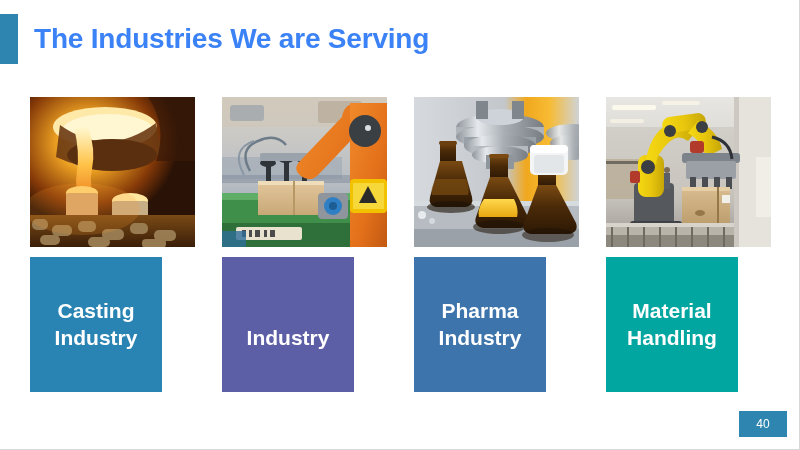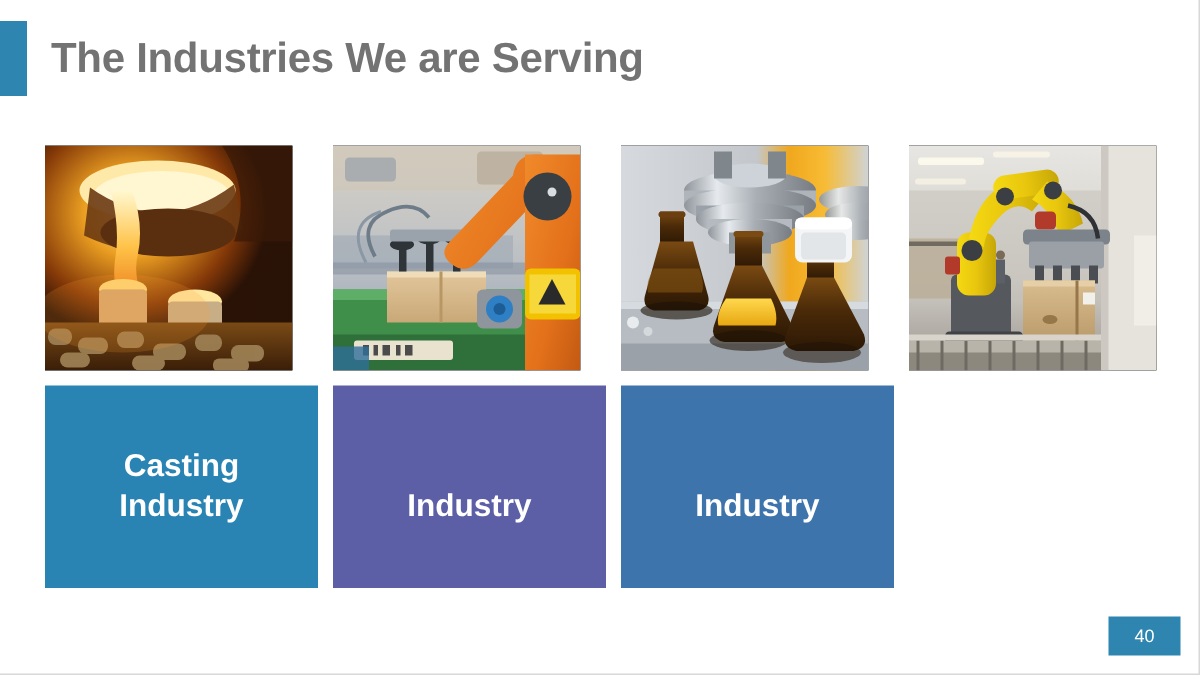--- a/index.html
+++ b/index.html
@@ -37,21 +37,21 @@
   .title-accent {
     width: 18px;
     height: 50px;
     background: #2E86B0;
     flex: 0 0 auto;
   }
   .title-text {
     margin-left: 16px;
     font-size: 28px;
     font-weight: bold;
-    color: #737373;
+    color: #3b82f6;
     letter-spacing: -0.2px;
     white-space: nowrap;
   }
 
   
   .cards {
     position: absolute;
     left: 30px;
     top: 97px;
     width: 750px;
@@ -68,21 +68,21 @@
     width: 165px;
     height: 150px;
     overflow: hidden;
     position: relative;
     background: #333;
   }
   .photo svg { display: block; width: 165px; height: 150px; }
 
   .tile {
     margin-top: 10px;
-    width: 182px;
+    width: 132px;
     height: 135px;
     display: flex;
     align-items: center;
     justify-content: center;
     text-align: center;
     color: #ffffff;
     font-size: 21px;
     font-weight: bold;
     line-height: 1.28;
     box-sizing: border-box;
@@ -321,21 +321,21 @@
             <rect x="116" y="48" width="38" height="8" rx="4" fill="#ffffff"></rect>
             <rect x="120" y="58" width="30" height="18" rx="3" fill="#e3e6e8"></rect>
             <ellipse cx="134" cy="138" rx="26" ry="7" fill="#1d1206" opacity="0.5"></ellipse>
           </g>
           <circle cx="8" cy="118" r="4" fill="#e8ecef"></circle>
           <circle cx="18" cy="124" r="3" fill="#d4d9dd"></circle>
         </svg>
       </div>
       <div class="tile" style="background:#3E74AC">
         <div>
-          <br>
+          <span>Pharma</span><br>
           <span>Industry</span>
         </div>
       </div>
     </div>
 
     <div class="card">
       <div class="photo">
         <svg viewBox="0 0 165 150" preserveAspectRatio="xMidYMid slice">
           <defs>
             <linearGradient id="bgD" x1="0" y1="0" x2="0" y2="1">
@@ -408,19 +408,25 @@
             <line x1="86" y1="130" x2="86" y2="150"></line>
             <line x1="102" y1="130" x2="102" y2="150"></line>
             <line x1="118" y1="130" x2="118" y2="150"></line>
           </g>
           <rect x="0" y="126" width="128" height="4" fill="#d8d4cb"></rect>
 
           <rect x="58" y="76" width="6" height="16" fill="#5b6068"></rect>
           <circle cx="61" cy="73" r="3" fill="#7a6a58"></circle>
         </svg>
       </div>
+      <div class="tile" style="background:#02A6A0">
+        <div>
+          <span>Material</span><br>
+          <span>Handling</span>
+        </div>
+      </div>
     </div>
 
   </div>
 
   <div class="page-badge">40</div>
 
 </div>
 
 </body></html>

